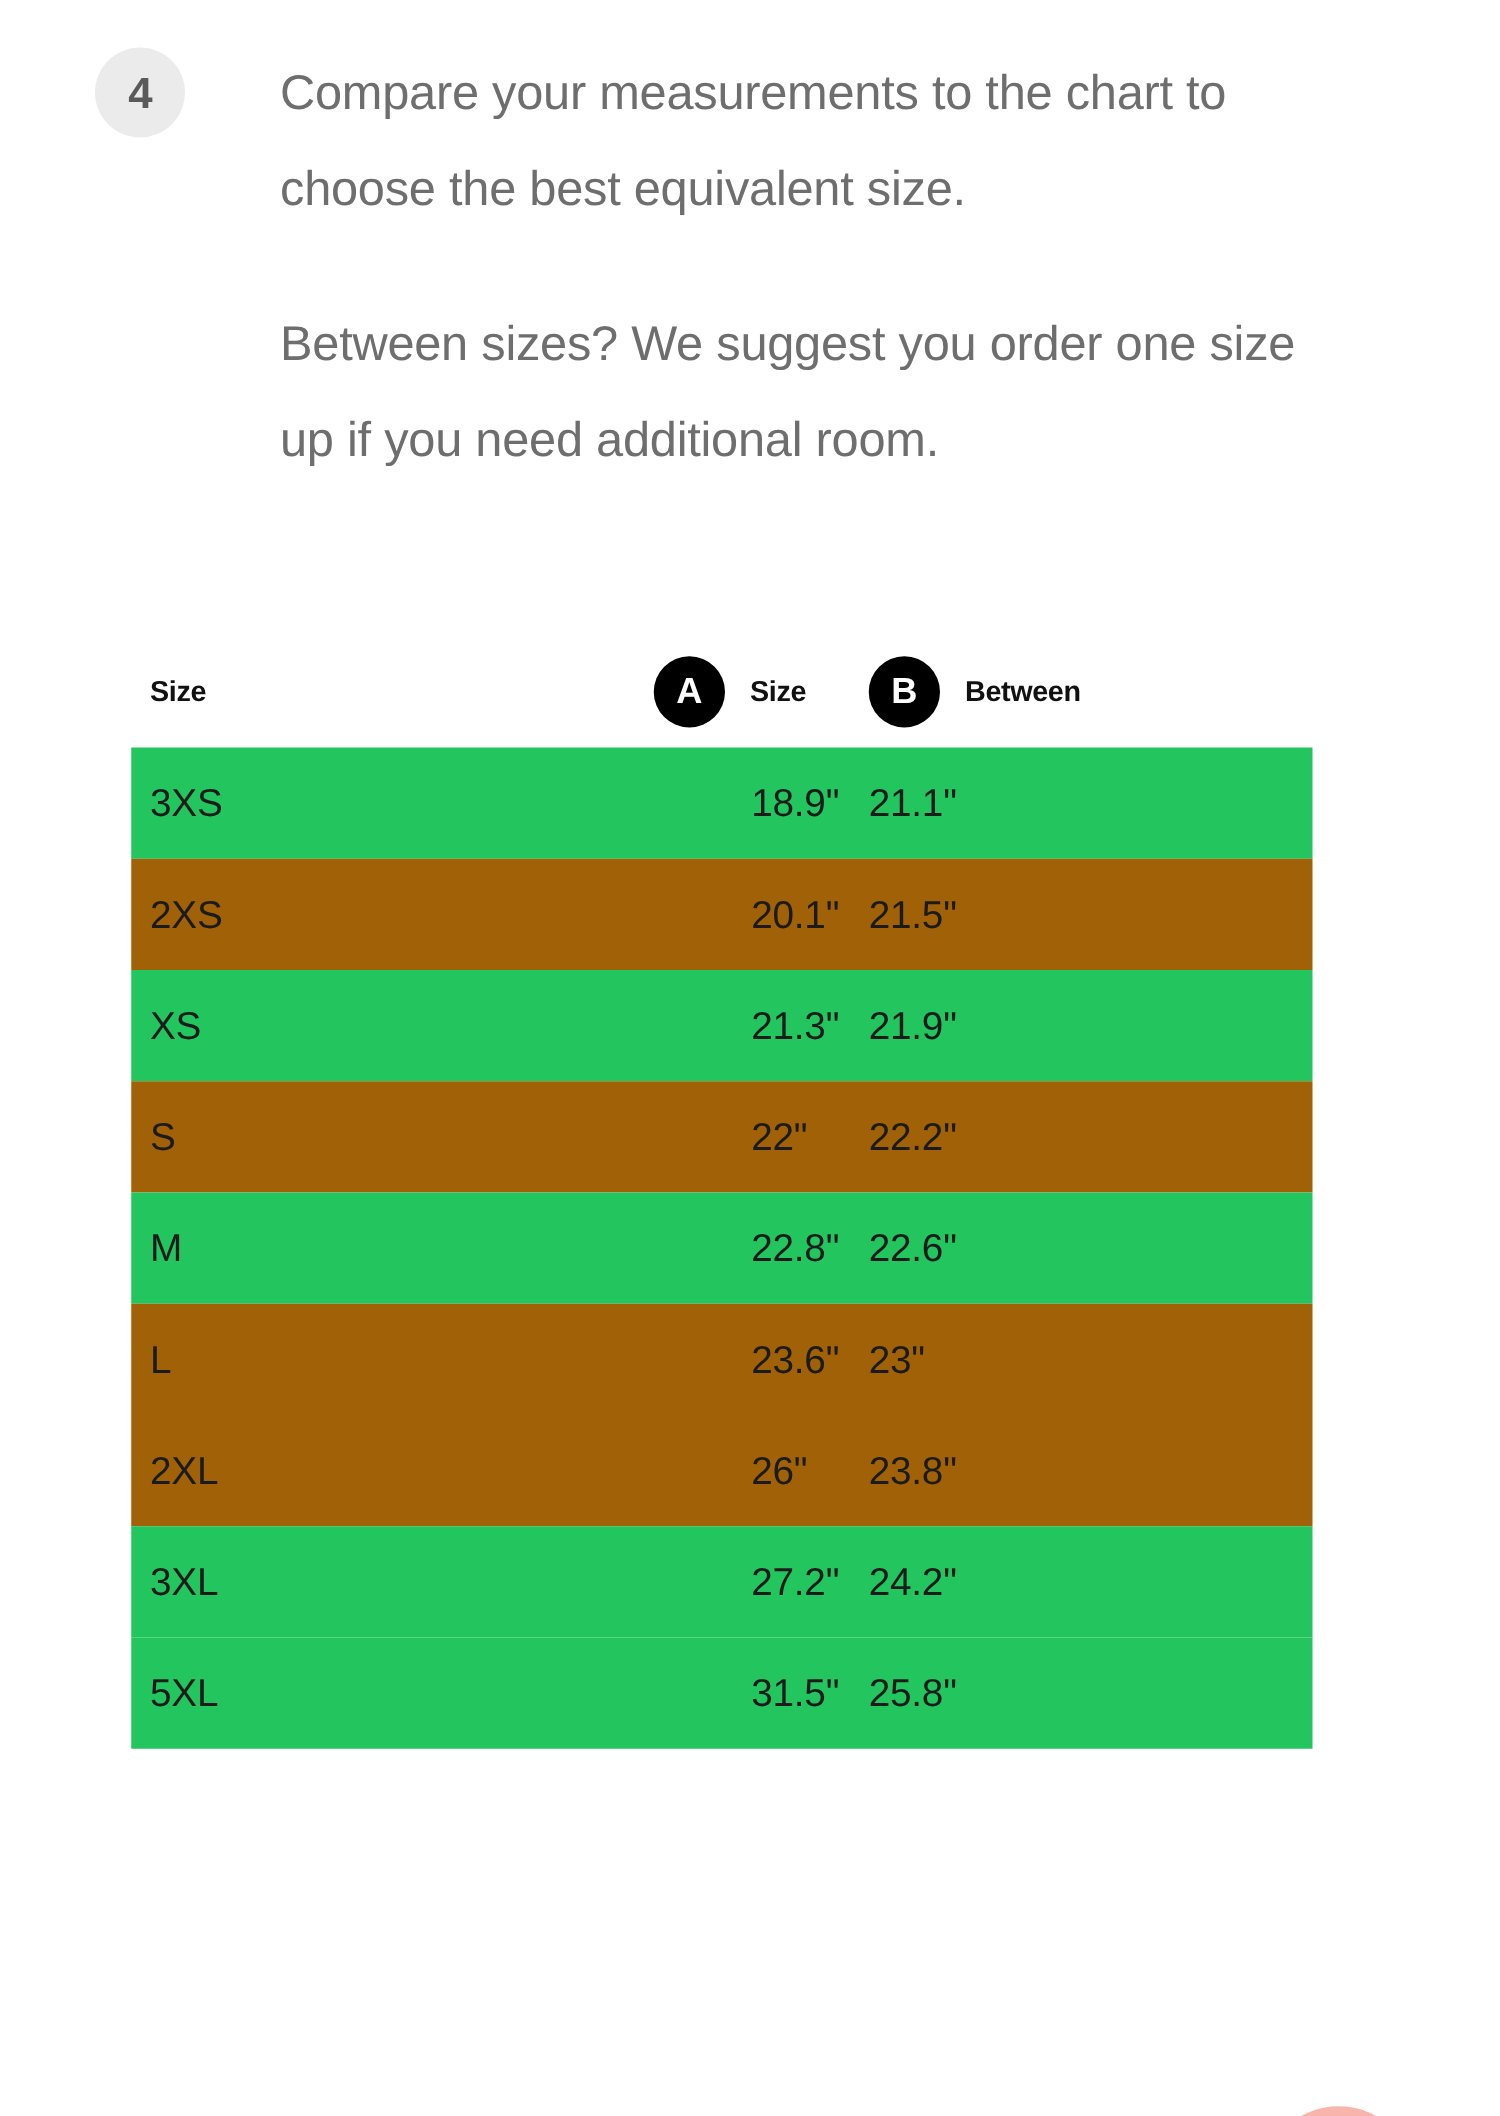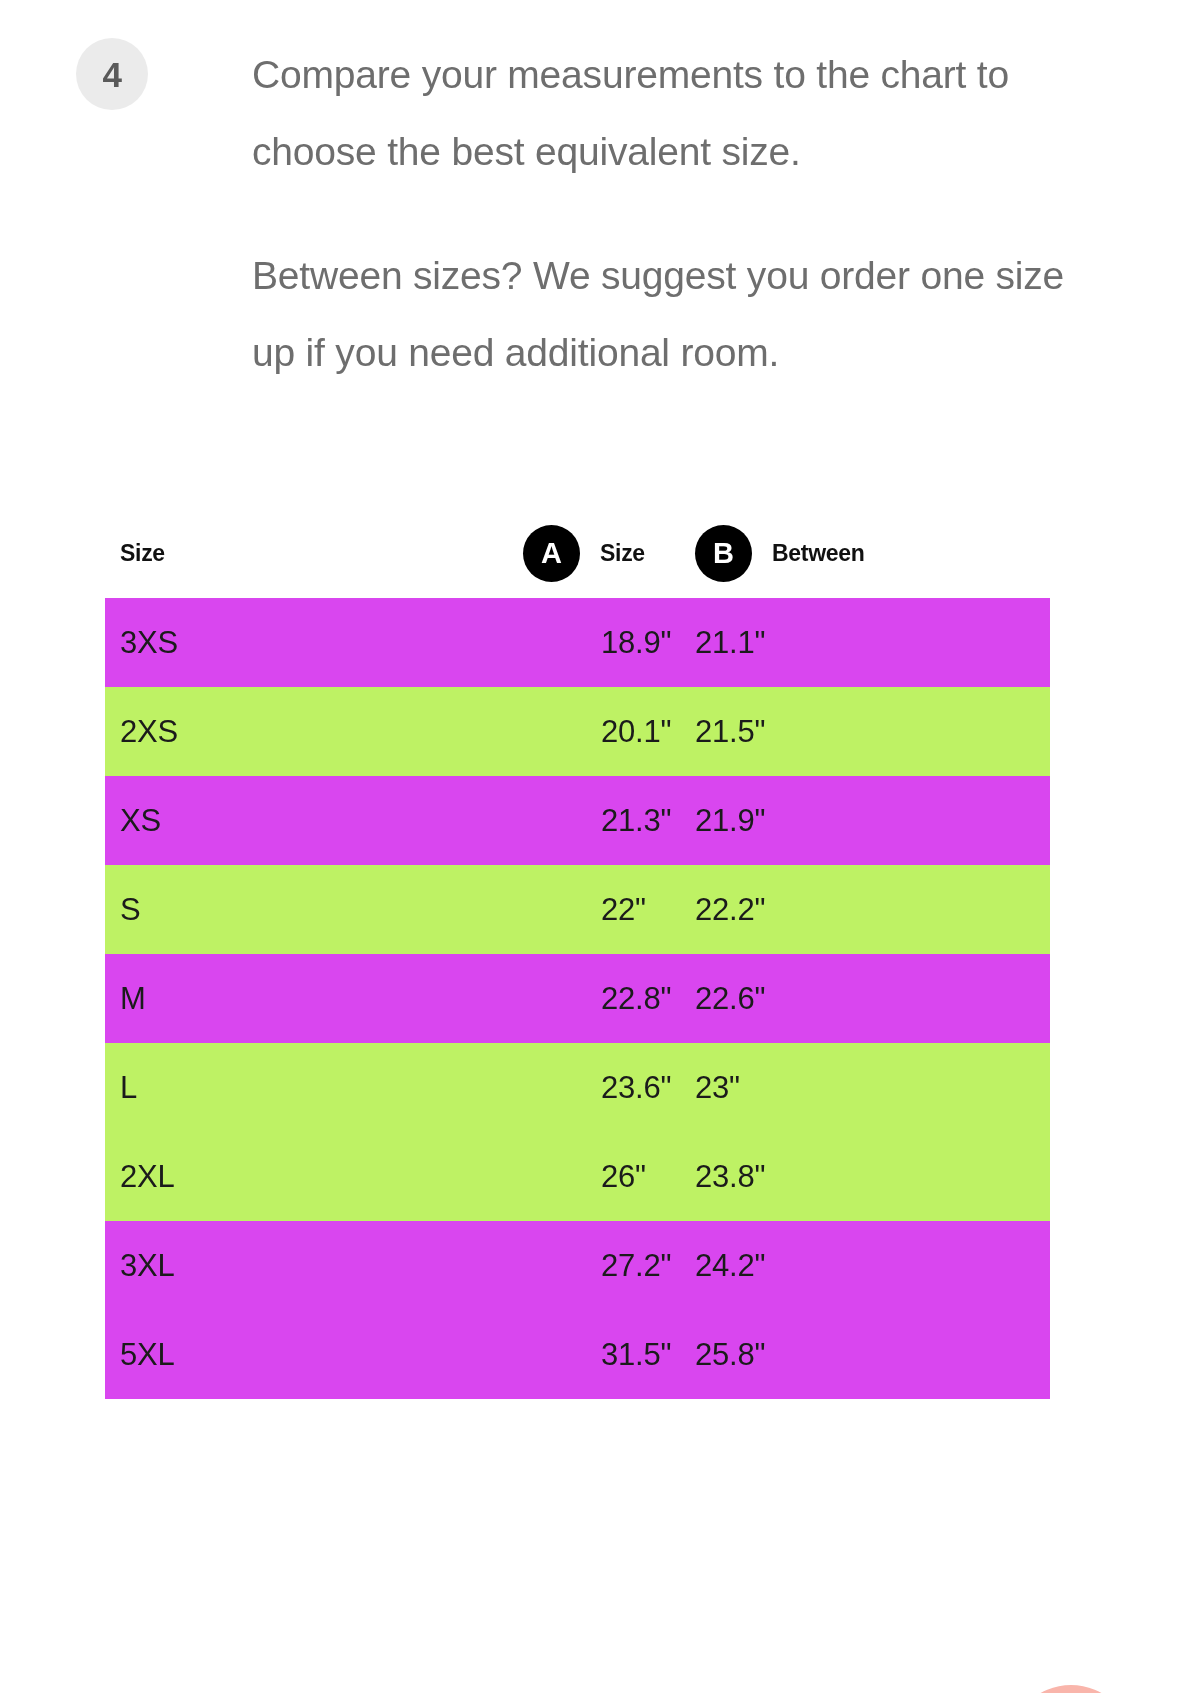--- a/index.html
+++ b/index.html
@@ -40,21 +40,20 @@
     font-weight: 700;
     color: #5a5a5a;
     line-height: 1;
     letter-spacing: -0.5px;
   }
   .step-text {
     position: absolute;
     left: 224px;
     top: 36px;
     width: 850px;
-    margin-left: 28px;
   }
   .step-para {
     font-size: 39px;
     line-height: 77px;
     color: #6e6e6e;
     font-weight: 400;
     letter-spacing: -0.2px;
     margin: 0;
   }
   .step-para.second {
@@ -105,24 +104,24 @@
     margin-right: 20px;
     line-height: 1;
   }
 
   .st-row {
     display: flex;
     align-items: center;
     height: 89px;
     padding-left: 15px;
     box-sizing: border-box;
-    background: #bef264;
+    background: #a16207;
   }
   .st-row.alt {
-    background: #d946ef;
+    background: #22c55e;
     justify-content: space-between;
   }
   .st-cell {
     font-size: 31px;
     color: #1b1b1b;
     font-weight: 400;
     letter-spacing: -0.2px;
     line-height: 1;
   }
   .st-cell.value {

